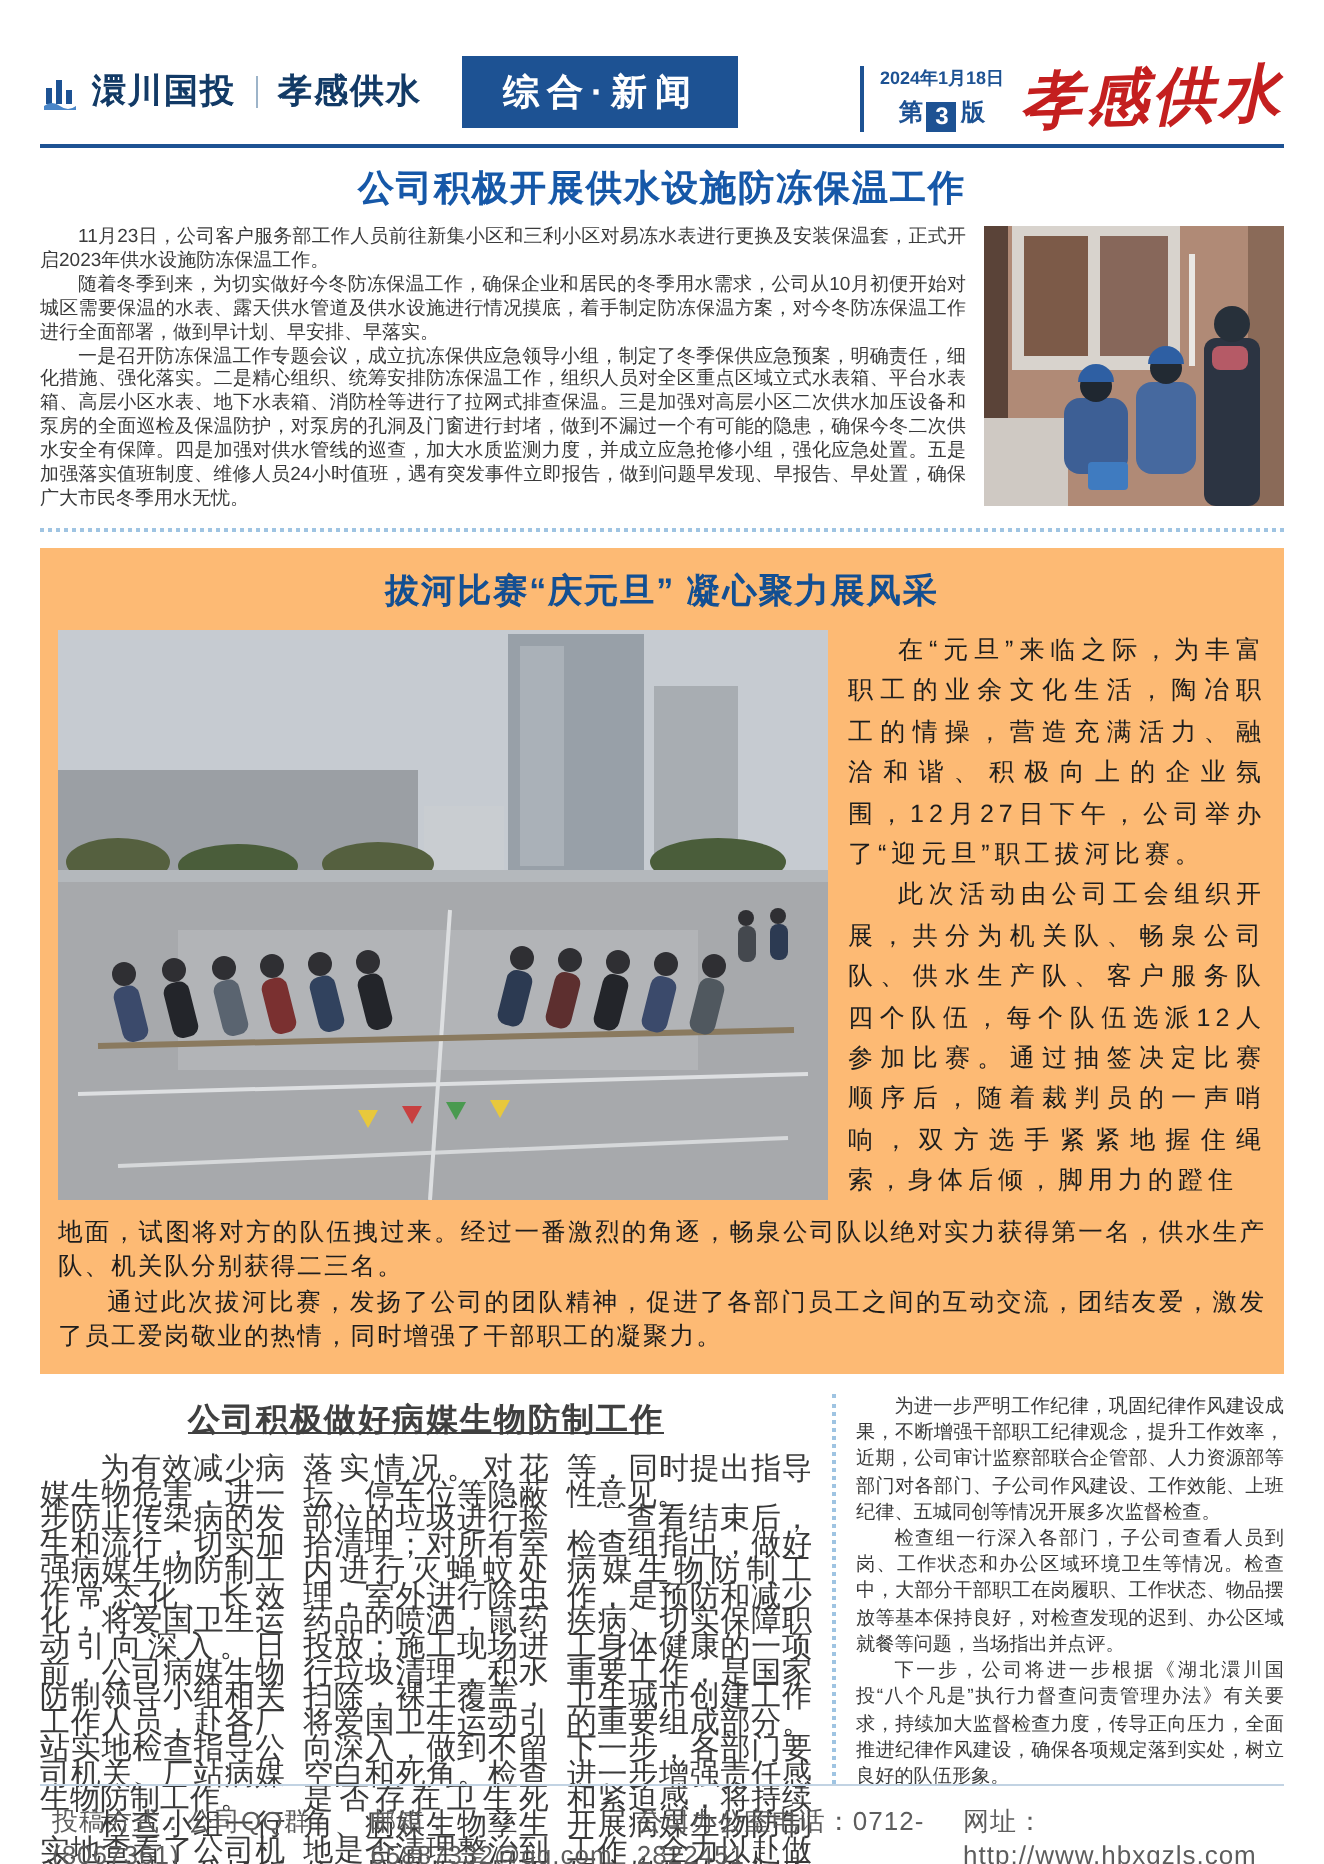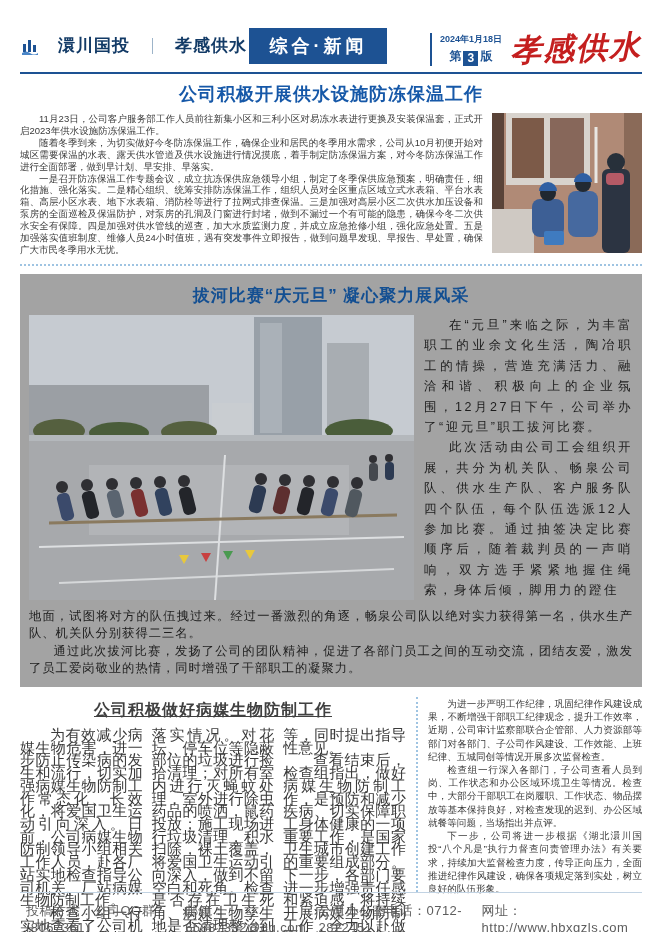--- a/index.html
+++ b/index.html
@@ -5,21 +5,21 @@
   * { margin:0; padding:0; box-sizing:border-box; }
   html,body { width:662px; height:932px; background:#f2f2f2; }
   body { font-family:"Liberation Sans","DejaVu Sans",sans-serif; }
   .page{
     width:662px; height:932px; background:#ffffff;
     padding:26px 20px 0 20px; overflow:hidden;
     display:flex; flex-direction:column;
   }
   
   .masthead{ display:flex; align-items:flex-start; justify-content:space-between; height:44px; }
-  .mast-left{ display:flex; align-items:center; gap:18px; padding-top:8px; }
+  .mast-left{ display:flex; align-items:center; gap:6px; padding-top:8px; }
   .logo-icon{ width:20px; height:20px; display:inline-block; }
   .logo-text{ font-size:17px; font-weight:bold; color:#123a66; letter-spacing:1px; }
   .logo-sep{ width:1px; height:16px; background:#9db4c9; display:inline-block; margin:0 4px; }
   .banner{
     background:#1d5293; color:#fff; font-size:18px; font-weight:bold;
     letter-spacing:4px; padding:0 20px; height:36px; line-height:36px; margin-top:2px;
   }
   .mast-right{ display:flex; align-items:center; gap:8px; padding-top:2px;margin-left:40px; }
   .date-block{ border-left:2px solid #1d5293; padding-left:8px; text-align:center; }
   .issue-date{ font-size:9px; font-weight:bold; color:#1d5293; white-space:nowrap; }
@@ -44,21 +44,21 @@
   .frost-body{ color:#3a3a3a; font-size:9.5px; line-height:11.9px; text-align:justify; }
   .frost-body p{ text-indent:2em; }
   .frost-photo{
     float:right; width:150px; height:140px; margin:0 0 3px 9px; overflow:hidden;
   }
   .frost-photo svg{ display:block; }
 
   .dotted-divider{ border-top:2px dotted #9fc4e2; margin:8px 0 8px 0; }
 
   
-  .tug-box{ background:#a3a3a3; padding:7px 9px 9px 9px; }
+  .tug-box{ background:#fdba74; padding:7px 9px 9px 9px; }
   .tug-title{
     text-align:center; color:#134f92; font-size:17px; font-weight:bold;
     letter-spacing:1px; margin:3px 0 8px 0;
   }
   .tug-main{ display:flex; }
   .tug-photo{ width:385px; height:285px; flex:none; overflow:hidden; }
   .tug-photo svg{ display:block; }
   .tug-col{ flex:1; margin-left:10px; }
   .tug-col p{
     font-size:12.5px; line-height:20.4px; letter-spacing:2.5px;

